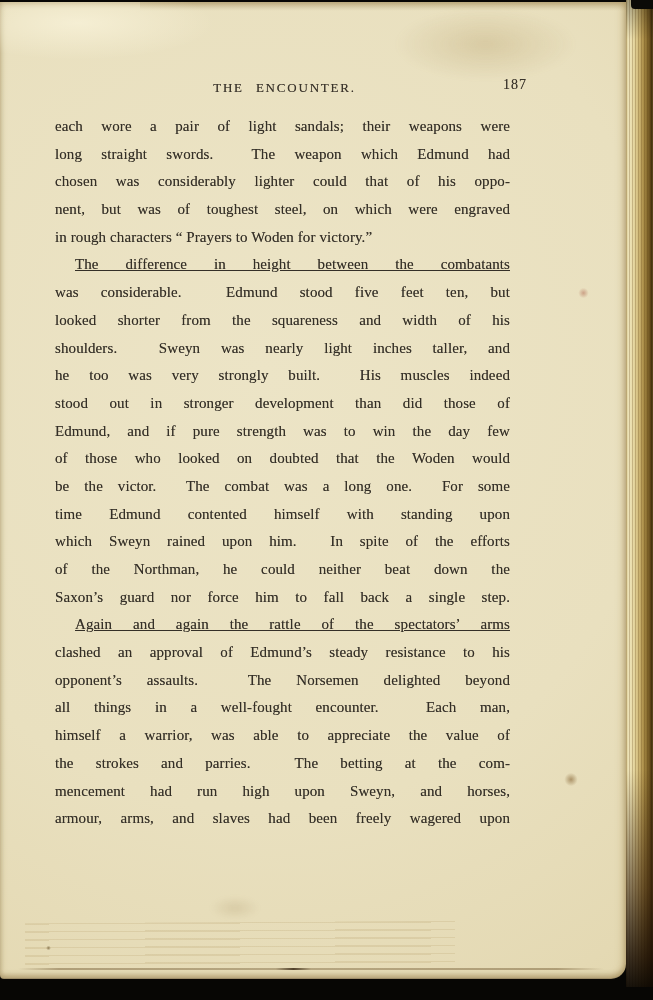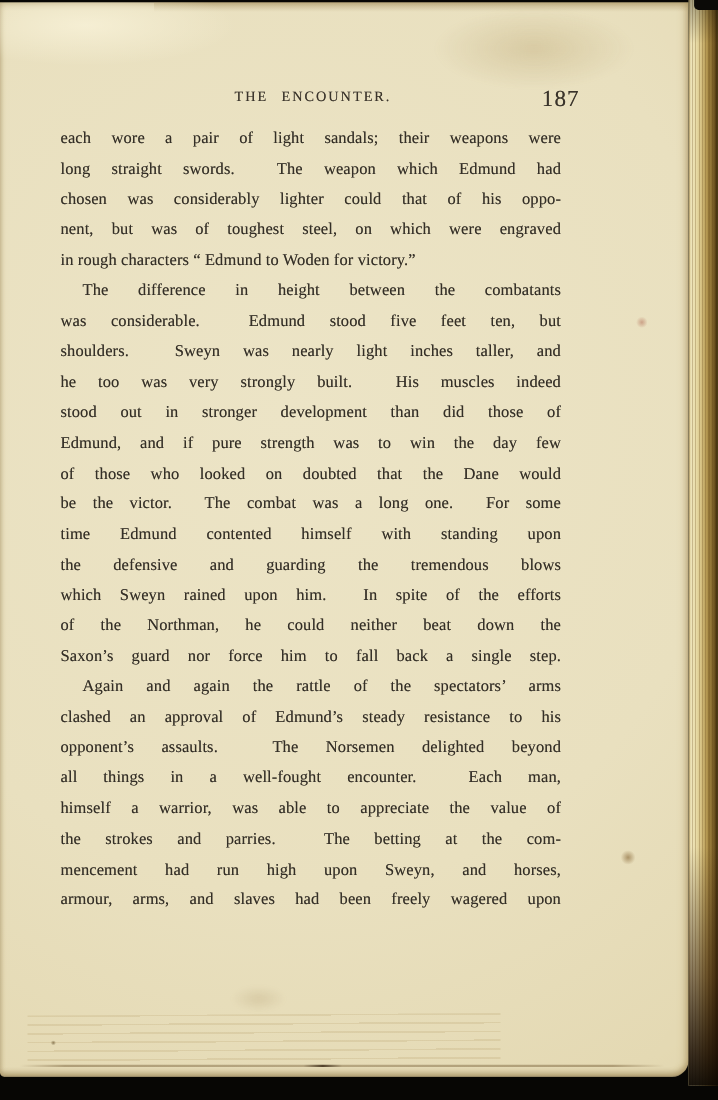--- a/index.html
+++ b/index.html
@@ -101,40 +101,40 @@
   }
   .running-title {
     display: block; width: 100%;
     text-align: center;
     transform: translateX(-15px);
     font-size: 13px; letter-spacing: 1.8px; word-spacing: 7px;
     text-shadow: 0 0 0.5px rgba(58,52,43,0.6);
   }
   .page-number {
     position: absolute; right: 0; top: -3px;
-    font-size: 21px; letter-spacing: 1px;
+    font-size: 14px; letter-spacing: 1px;
     text-shadow: 0 0 0.5px rgba(58,52,43,0.6);
   }
   .text-block {
     position: absolute; top: 111px; left: 55px; width: 455px;
     color: #342f27;
     font-size: 15px;
     letter-spacing: 0.1px;
     text-shadow: 0 0 0.6px rgba(52,47,39,0.55);
   }
   .para { margin: 0; }
   .line {
     height: 27.7px; line-height: 27.7px;
     overflow: hidden;
     white-space: pre-wrap;
     text-align: justify;
     text-align-last: justify;
   }
   .line.ragged { text-align-last: left; }
-  .para.indent .line:first-child { text-indent: 20px; }
+  .para.indent .line:first-child { text-indent: 20px; text-decoration: underline; }
 </style>
 </head>
 <body>
 
 <div class="scan">
 
   <div class="page">
     <div class="top-streak"></div>
     <div class="highlight-top-left"></div>
     <div class="stain-top-right"></div>
@@ -147,33 +147,33 @@
       <span class="running-title">THE ENCOUNTER.</span>
       <span class="page-number">187</span>
     </div>
 
     <div class="text-block">
         <div class="para">
           <div class="line">each wore a pair of light sandals; their weapons were</div>
           <div class="line">long straight swords.  The weapon which Edmund had</div>
           <div class="line">chosen was considerably lighter could that of his oppo-</div>
           <div class="line">nent, but was of toughest steel, on which were engraved</div>
-          <div class="line ragged">in rough characters “ Edmund to Woden for victory.”</div>
+          <div class="line ragged">in rough characters “ Prayers to Woden for victory.”</div>
         </div>
         <div class="para indent">
           <div class="line">The difference in height between the combatants</div>
           <div class="line">was considerable.  Edmund stood five feet ten, but</div>
+          <div class="line">looked shorter from the squareness and width of his</div>
           <div class="line">shoulders.  Sweyn was nearly light inches taller, and</div>
           <div class="line">he too was very strongly built.  His muscles indeed</div>
           <div class="line">stood out in stronger development than did those of</div>
           <div class="line">Edmund, and if pure strength was to win the day few</div>
-          <div class="line">of those who looked on doubted that the Dane would</div>
+          <div class="line">of those who looked on doubted that the Woden would</div>
           <div class="line">be the victor.  The combat was a long one.  For some</div>
           <div class="line">time Edmund contented himself with standing upon</div>
-          <div class="line">the defensive and guarding the tremendous blows</div>
           <div class="line">which Sweyn rained upon him.  In spite of the efforts</div>
           <div class="line">of the Northman, he could neither beat down the</div>
           <div class="line">Saxon’s guard nor force him to fall back a single step.</div>
         </div>
         <div class="para indent">
           <div class="line">Again and again the rattle of the spectators’ arms</div>
           <div class="line">clashed an approval of Edmund’s steady resistance to his</div>
           <div class="line">opponent’s assaults.  The Norsemen delighted beyond</div>
           <div class="line">all things in a well-fought encounter.  Each man,</div>
           <div class="line">himself a warrior, was able to appreciate the value of</div>

